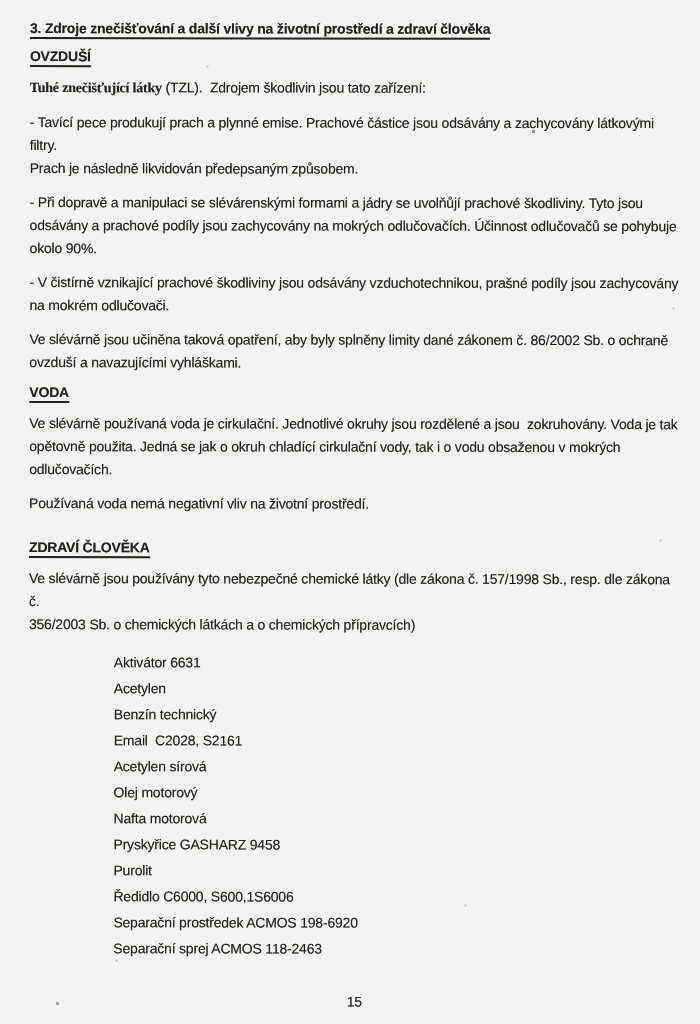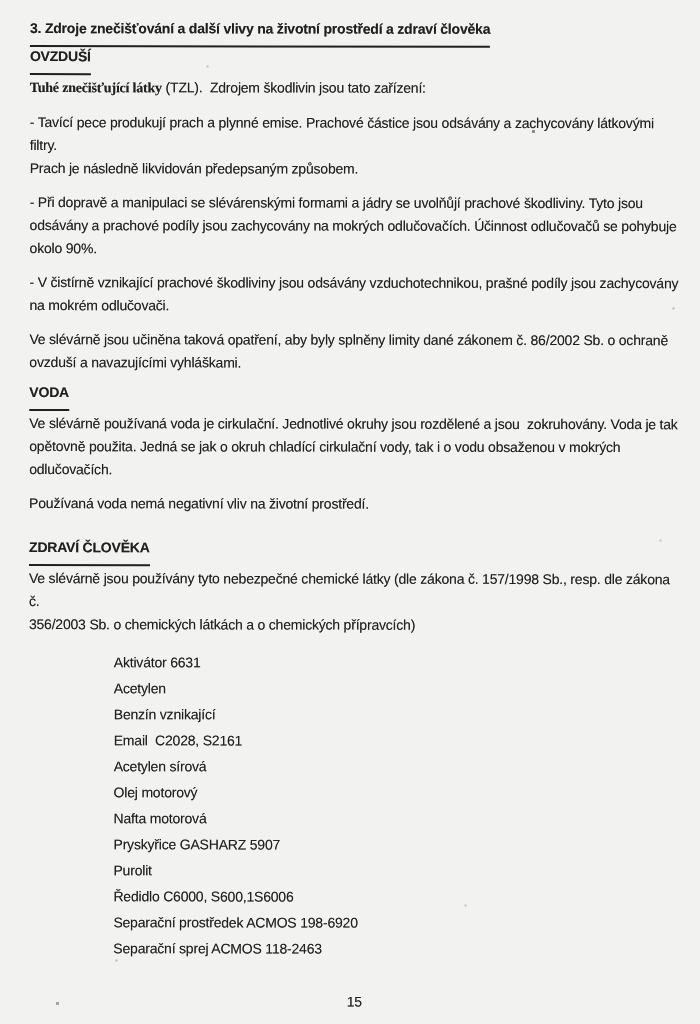--- a/index.html
+++ b/index.html
@@ -28,21 +28,21 @@
     line-height: 24px;
     margin: 0 0 4px 0;
   }
   .heading {
     font-weight: bold;
     line-height: 24px;
     margin: 0 0 8px 0;
   }
   .u {
     border-bottom: 2px solid #1d1d1b;
-    padding-bottom: 9px;
+    padding-bottom: 1px;
   }
   .para { margin: 0 0 11px 0; }
   .lead { margin-bottom: 12px; }
   .p4   { margin-bottom: 6px; }
   .p6   { margin-bottom: 20px; }
   .p7   { margin-bottom: 13px; }
   .line {
     display: block;
     line-height: 23px;
     white-space: pre-wrap;
@@ -144,26 +144,26 @@
   </div>
 
   <p class="para p7">
     <span class="line">Ve slévárně jsou používány tyto nebezpečné chemické látky (dle zákona č. 157/1998 Sb., resp. dle zákona č.</span>
     <span class="line">356/2003 Sb. o chemických látkách a o chemických přípravcích)</span>
   </p>
 
   <ul class="chem-list">
     <li>Aktivátor 6631</li>
     <li>Acetylen</li>
-    <li>Benzín vznikající</li>
+    <li>Benzín technický</li>
     <li>Email  C2028, S2161</li>
     <li>Acetylen sírová</li>
     <li>Olej motorový</li>
     <li>Nafta motorová</li>
-    <li>Pryskyřice GASHARZ 5907</li>
+    <li>Pryskyřice GASHARZ 9458</li>
     <li>Purolit</li>
     <li>Ředidlo C6000, S600,1S6006</li>
     <li>Separační prostředek ACMOS 198-6920</li>
     <li>Separační sprej ACMOS 118-2463</li>
   </ul>
 
   <div class="page-footer">15</div>
 
 </div>
 

